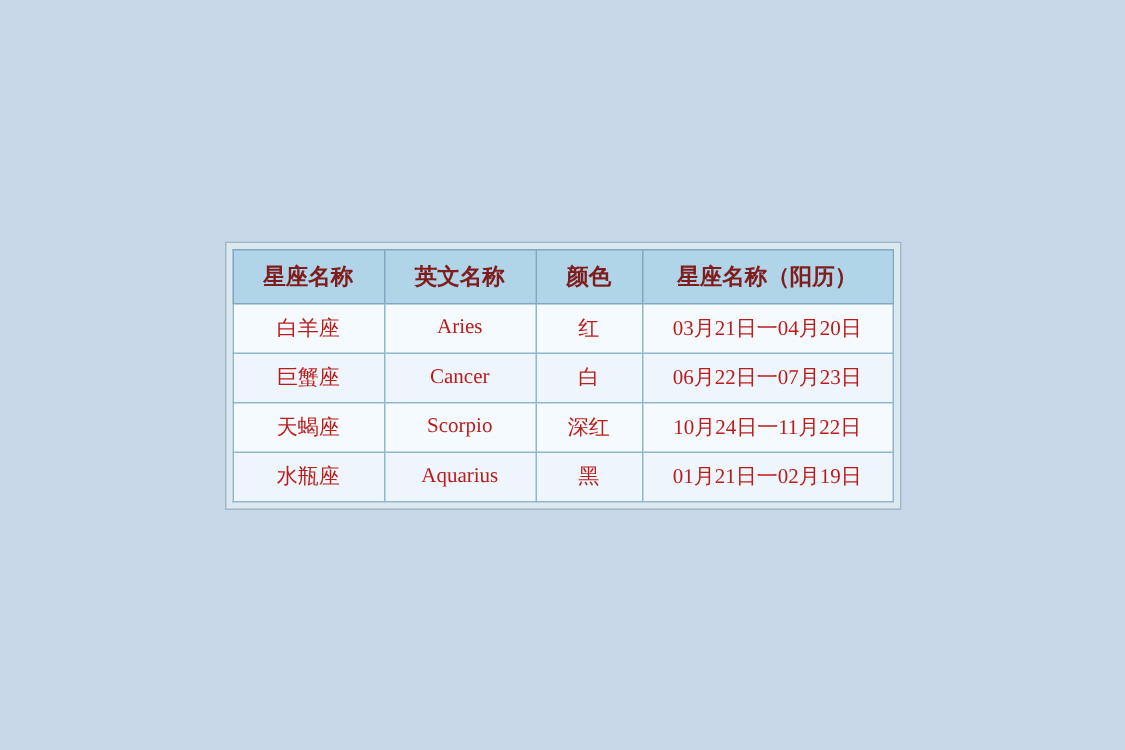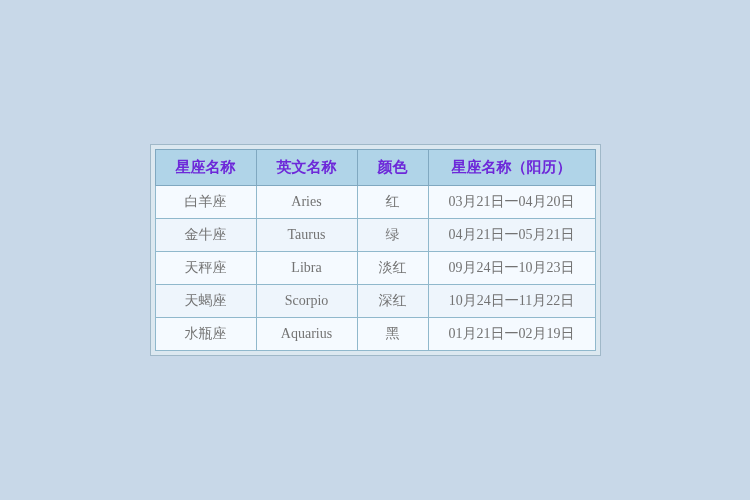--- a/index.html
+++ b/index.html
@@ -25,33 +25,33 @@
       padding: 4px;
     }
 
     table {
       border-collapse: collapse;
       background-color: #f0f8ff;
     }
 
     th {
       background-color: #b0d4e8;
-      color: #6d28d9;
+      color: #7f1d1d;
       font-weight: bold;
       border: 1px solid #80a8c0;
       padding: 8px 20px;
       text-align: center;
       font-size: 15px;
     }
 
     td {
       border: 1px solid #90b8cc;
       padding: 7px 20px;
       text-align: center;
-      color: #737373;
+      color: #b91c1c;
       font-size: 14px;
       background-color: #f5faff;
     }
 
     tr:nth-child(even) td {
       background-color: #eef5fc;
     }
   </style>
 </head>
 <body>
@@ -67,30 +67,24 @@
       </tr>
     </thead>
     <tbody id="table-body">
     <tr>
           <td>白羊座</td>
           <td>Aries</td>
           <td>红</td>
           <td>03月21日一04月20日</td>
         </tr>
         <tr>
-          <td>金牛座</td>
-          <td>Taurus</td>
-          <td>绿</td>
-          <td>04月21日一05月21日</td>
-        </tr>
-        <tr>
-          <td>天秤座</td>
-          <td>Libra</td>
-          <td>淡红</td>
-          <td>09月24日一10月23日</td>
+          <td>巨蟹座</td>
+          <td>Cancer</td>
+          <td>白</td>
+          <td>06月22日一07月23日</td>
         </tr>
         <tr>
           <td>天蝎座</td>
           <td>Scorpio</td>
           <td>深红</td>
           <td>10月24日一11月22日</td>
         </tr>
         <tr>
           <td>水瓶座</td>
           <td>Aquarius</td>

